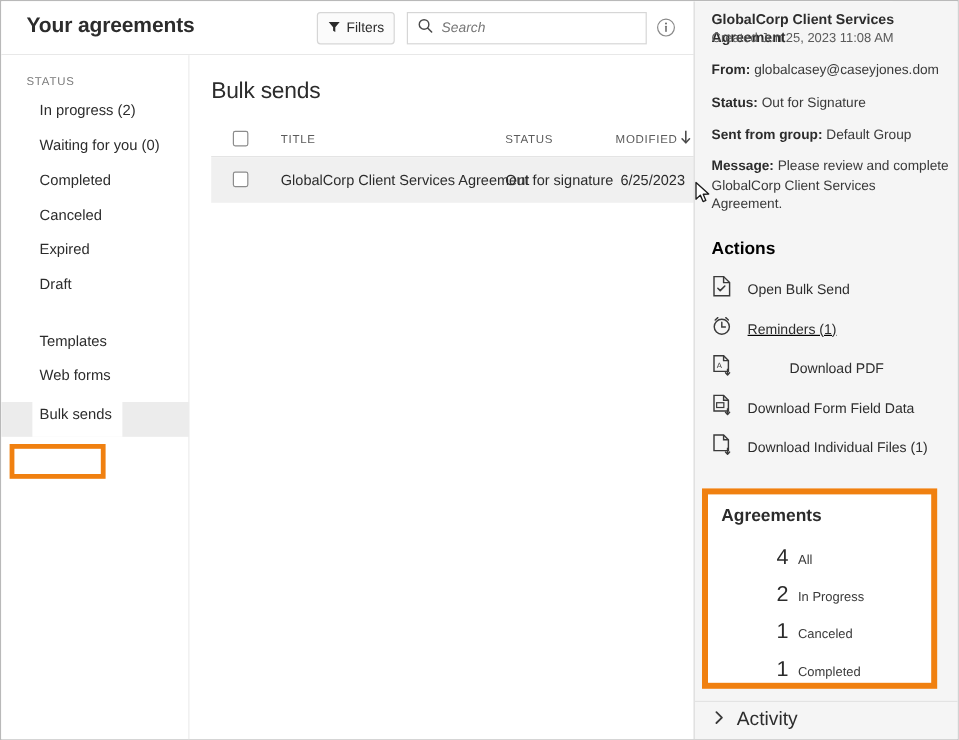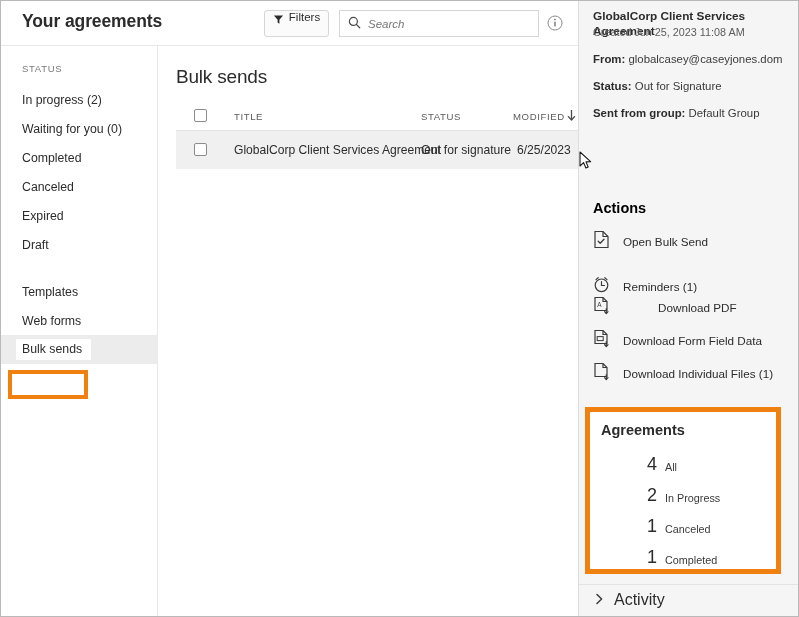--- a/index.html
+++ b/index.html
@@ -42,20 +42,21 @@
   .filters-btn {
     position: absolute;
     left: 263px; top: 9px;
     width: 65px;
     height: 27px;
     border: 1px solid #d6d6d6;
     border-radius: 3px;
     background: #fbfbfb;
     box-sizing: border-box;
     display: flex;
+    align-items: center;
     justify-content: center;
     gap: 5px;
     cursor: pointer;
   }
   .filters-btn .label {
     font-size: 11.5px;
     color: #2c2c2c;
   }
   .search-box {
     position: absolute;
@@ -114,22 +115,21 @@
   }
   .nav-list {
     position: absolute;
     left: 0; top: 39px;
     width: 157px;
   }
   .nav-item {
     position: relative;
     height: 29px;
     display: flex;
-    align-items: center;
-    padding-left: 21px;
+    padding-left: 32px;
     box-sizing: border-box;
     font-size: 12.3px;
     color: #2c2c2c;
     cursor: pointer;
   }
   .nav-gap {
     height: 18px;
   }
   .nav-item.selected {
     background: #ececec;
@@ -446,35 +446,39 @@
     <div class="rp-field" style="top:78px;">
       <b>Status:</b>
       <span>Out for Signature</span>
     </div>
 
     <div class="rp-field" style="top:105px;">
       <b>Sent from group:</b>
       <span>Default Group</span>
     </div>
 
+    <div class="rp-field" style="top:131px;">
+      <b>Message:</b>
+      <span>Please review and complete GlobalCorp Client Services Agreement.</span>
+    </div>
 
     <div class="sect-title" style="top:199px;">Actions</div>
 
     <div class="action-row" style="top:228px;">
       <span>
         <svg width="17" height="19" viewBox="0 0 17 19">
             <path d="M2 1.5h8l5 5v11H2z" fill="none" stroke="#3a3a3a" stroke-width="1.2"></path>
             <path d="M10 1.5v5h5" fill="none" stroke="#3a3a3a" stroke-width="1.2"></path>
             <path d="M5.2 11.2 L7.2 13.2 L11 9.3" fill="none" stroke="#3a3a3a" stroke-width="1.3" stroke-linecap="round" stroke-linejoin="round"></path>
           </svg>
       </span>
       <span class="alabel">Open Bulk Send</span>
     </div>
 
-    <div class="action-row" style="top:273px;">
+    <div class="action-row" style="top:261px;text-decoration:underline;">
       <span>
         <svg width="17" height="19" viewBox="0 0 17 19">
             <circle cx="8.5" cy="10.3" r="6.3" fill="none" stroke="#3a3a3a" stroke-width="1.2"></circle>
             <path d="M8.5 6.6v3.9h3" fill="none" stroke="#3a3a3a" stroke-width="1.2" stroke-linecap="round"></path>
             <path d="M3 4.6 L5.2 2.7" stroke="#3a3a3a" stroke-width="1.2" stroke-linecap="round"></path>
             <path d="M14 4.6 L11.8 2.7" stroke="#3a3a3a" stroke-width="1.2" stroke-linecap="round"></path>
           </svg>
       </span>
       <span class="alabel">Reminders (1)</span>
     </div>

